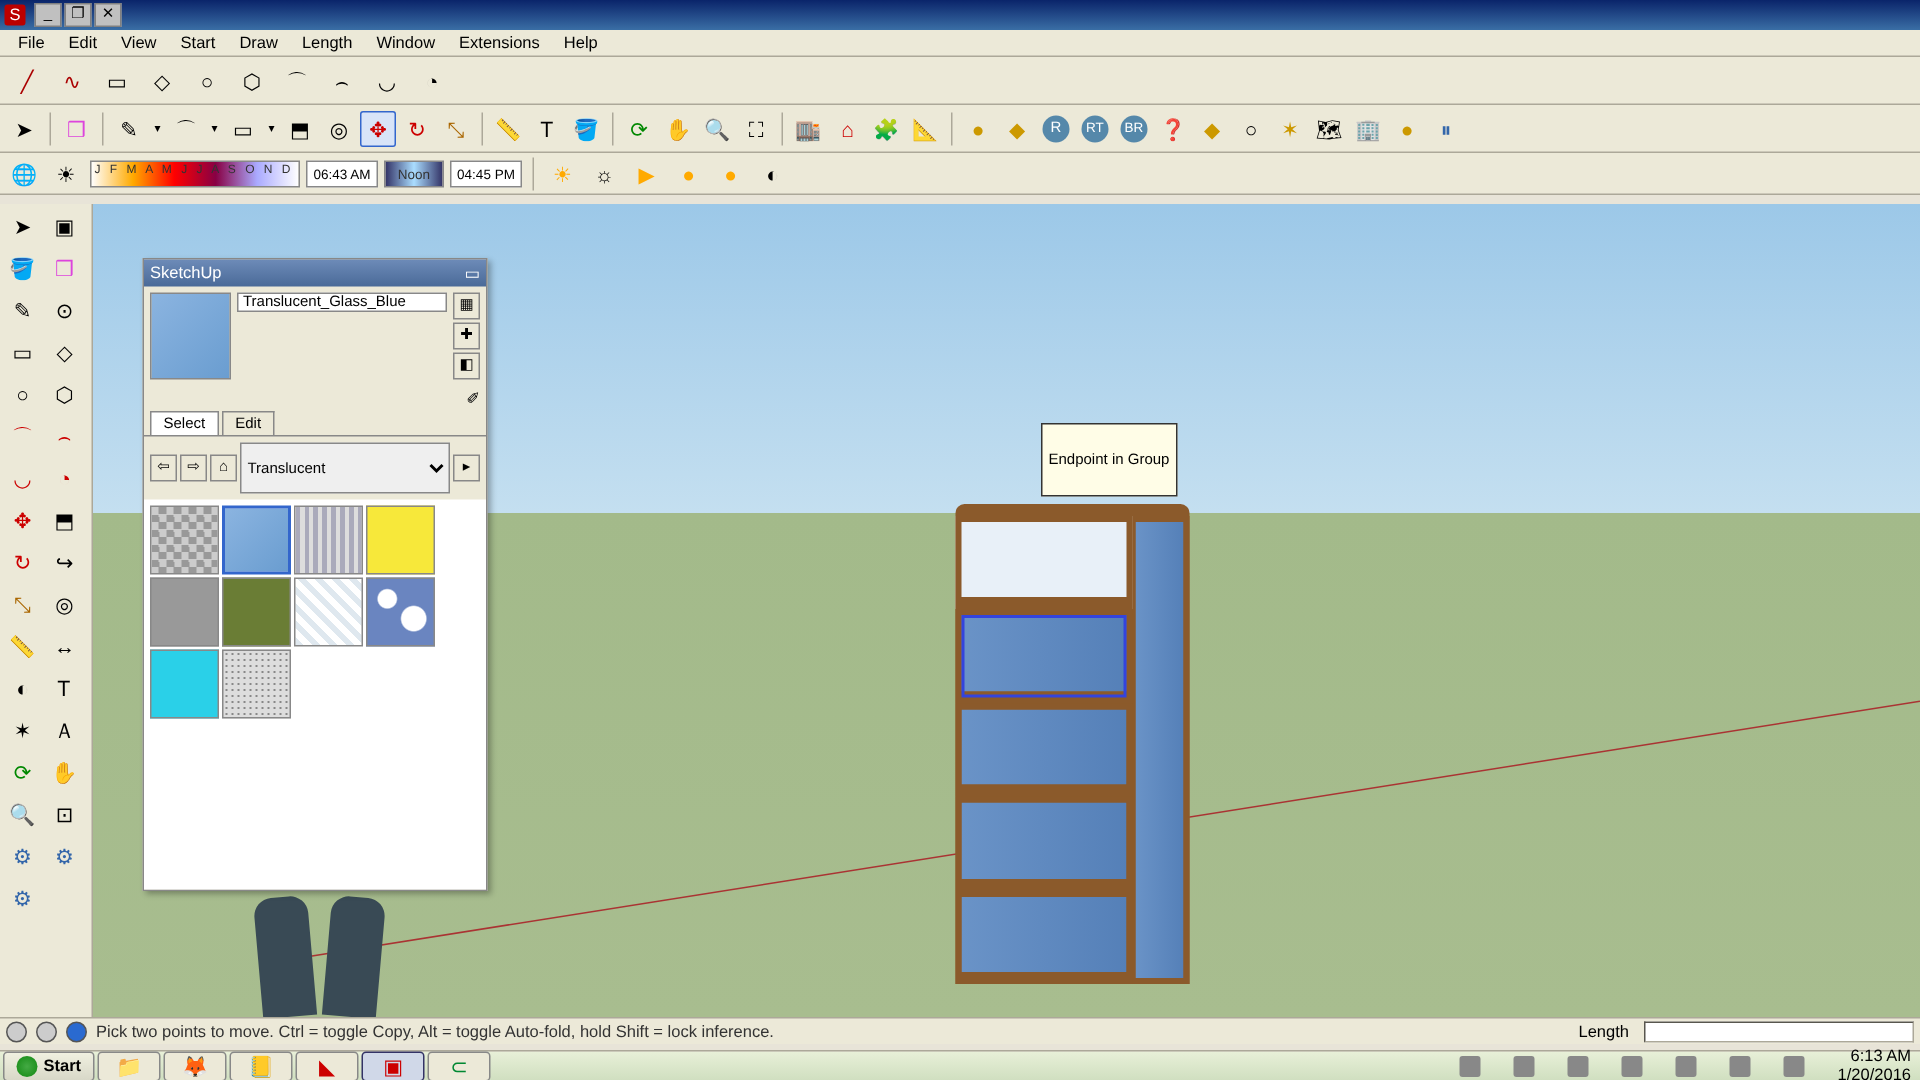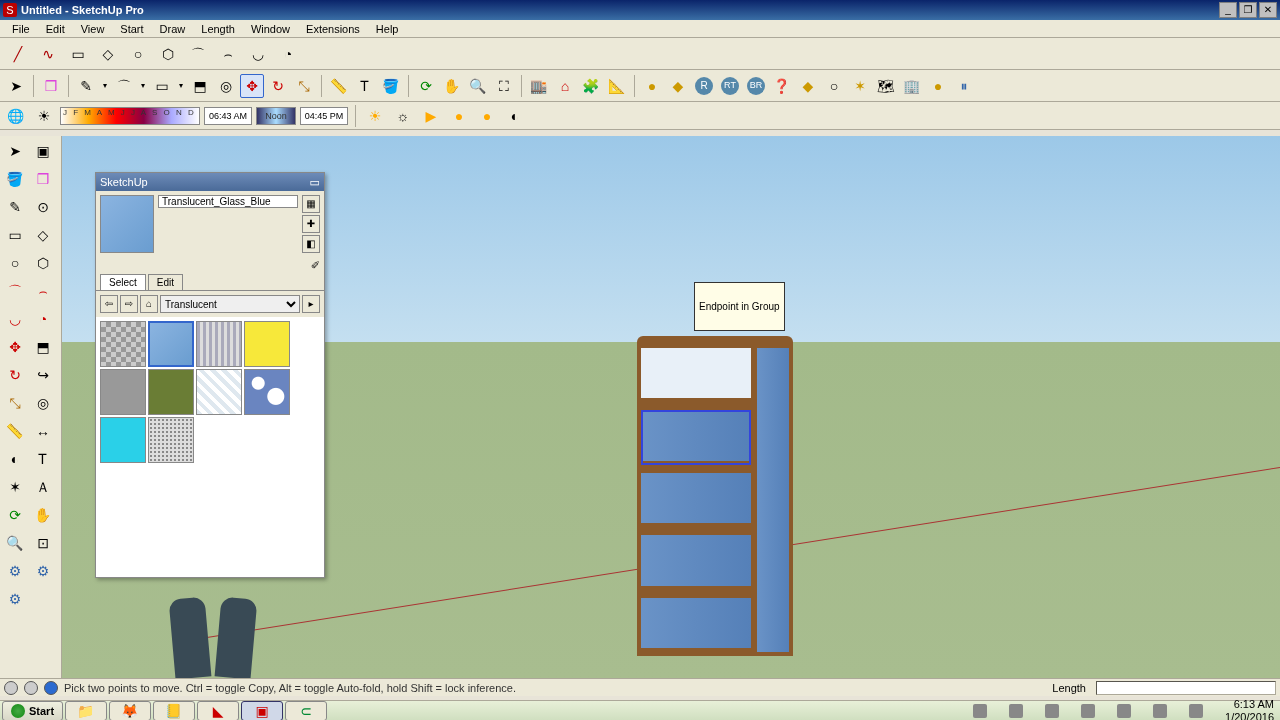--- a/index.html
+++ b/index.html
@@ -45,21 +45,21 @@
 .materials-panel .preview-row { display: flex; padding: 4px; gap: 4px; align-items: flex-start; }
 .mat-preview { width: 58px; height: 58px; background: linear-gradient(135deg, #8bb4e0, #6a9dd0); border: 1px solid #888; }
 .mat-name-input { flex: 1; height: 18px; border: 1px solid #888; background: #fff; padding: 0 3px; font-size: 10px; }
 .mat-side-btns { display: flex; flex-direction: column; gap: 2px; }
 .mat-side-btns .sb { width: 18px; height: 18px; border: 1px solid #888; background: #ece9d8; text-align: center; line-height: 16px; font-size: 10px; cursor: pointer; }
 .materials-tabs { display: flex; border-bottom: 1px solid #888; padding: 0 4px; }
 .materials-tabs .tab { border: 1px solid #888; border-bottom: none; padding: 2px 8px; background: #ece9d8; font-size: 10px; cursor: pointer; margin-right: 2px; }
 .materials-tabs .tab.active { background: #fff; }
 .mat-nav-row { display: flex; align-items: center; padding: 4px; gap: 2px; }
 .mat-nav-row .nav-btn { width: 18px; height: 18px; border: 1px solid #888; background: #ece9d8; text-align: center; line-height: 16px; cursor: pointer; font-size: 10px; }
-.mat-nav-row select { flex: 1; height: 18px; border: 1px solid #888; font-size: 10px; }
+.mat-nav-row select { flex: 1; height: 34px; border: 1px solid #888; font-size: 10px; }
 .swatch-grid { display: flex; flex-wrap: wrap; padding: 4px; gap: 2px; background: #fff; min-height: 260px; align-content: flex-start; }
 .swatch { width: 46px; height: 46px; border: 1px solid #888; cursor: pointer; }
 .swatch.sel { border: 2px solid #3366cc; }
 .sw-checker { background: repeating-conic-gradient(#999 0% 25%, #ccc 0% 50%); background-size: 10px 10px; }
 .sw-blue { background: linear-gradient(135deg, #8bb4e0, #6a9dd0); }
 .sw-stripe { background: repeating-linear-gradient(to right, #aab 0 3px, #ddd 3px 6px); }
 .sw-yellow { background: #f7e83a; }
 .sw-gray { background: #999; }
 .sw-olive { background: #6a7d35; }
 .sw-lightgrid { background: repeating-linear-gradient(45deg, #dfe8ef 0 4px, #fff 4px 8px); }
@@ -105,21 +105,20 @@
 .tray .clock { text-align: right; font-size: 9px; line-height: 1.1; }
 .tray-ico { width: 14px; height: 14px; background: #888; border-radius: 2px; }
 </style>
 </head>
 <body>
 
 <div class="titlebar">
   <div class="icon">
       <span>S</span>
     </div>
-  <div class="title">Untitled - SketchUp Pro</div>
   <div class="winbtn">_</div>
   <div class="winbtn">❐</div>
   <div class="winbtn">✕</div>
 </div>
 
 <div class="menubar">
   <span>File</span>
   <span>Edit</span>
   <span>View</span>
   <span>Start</span>

